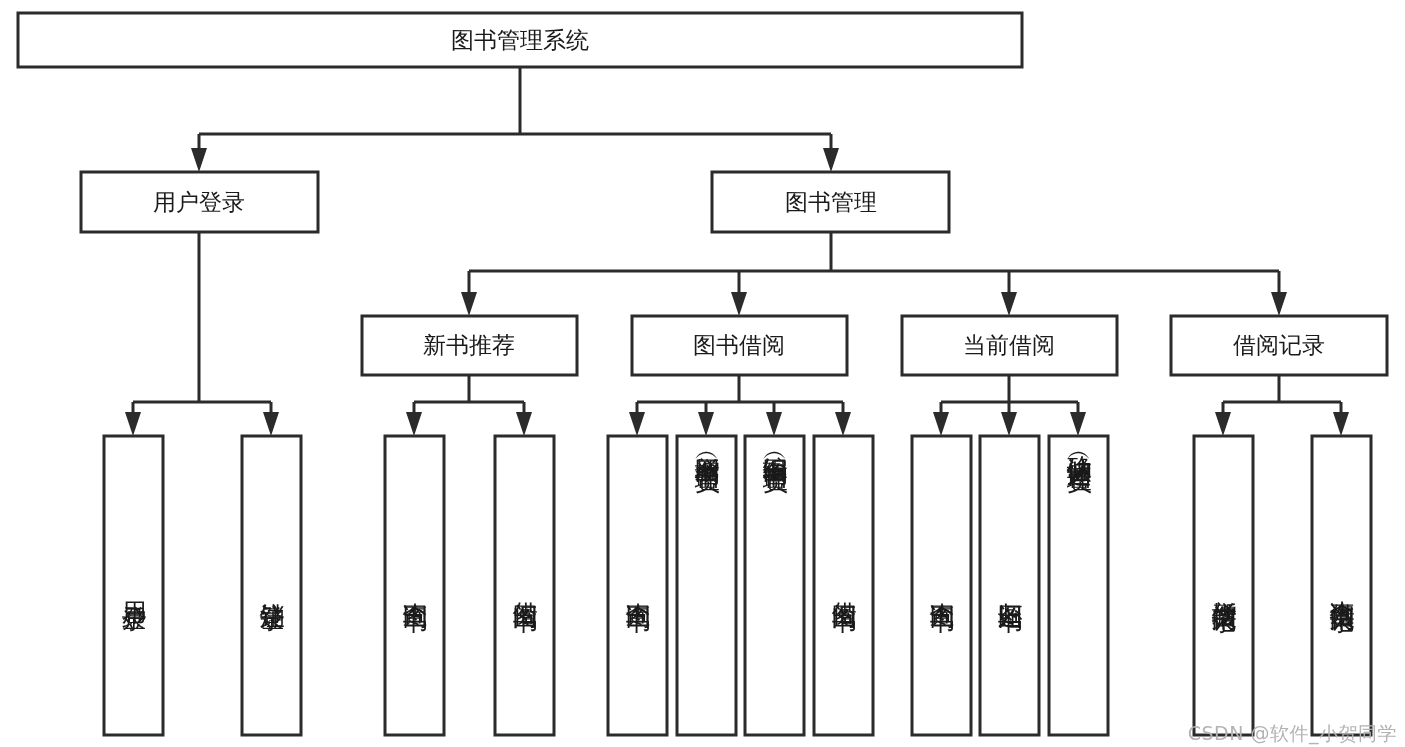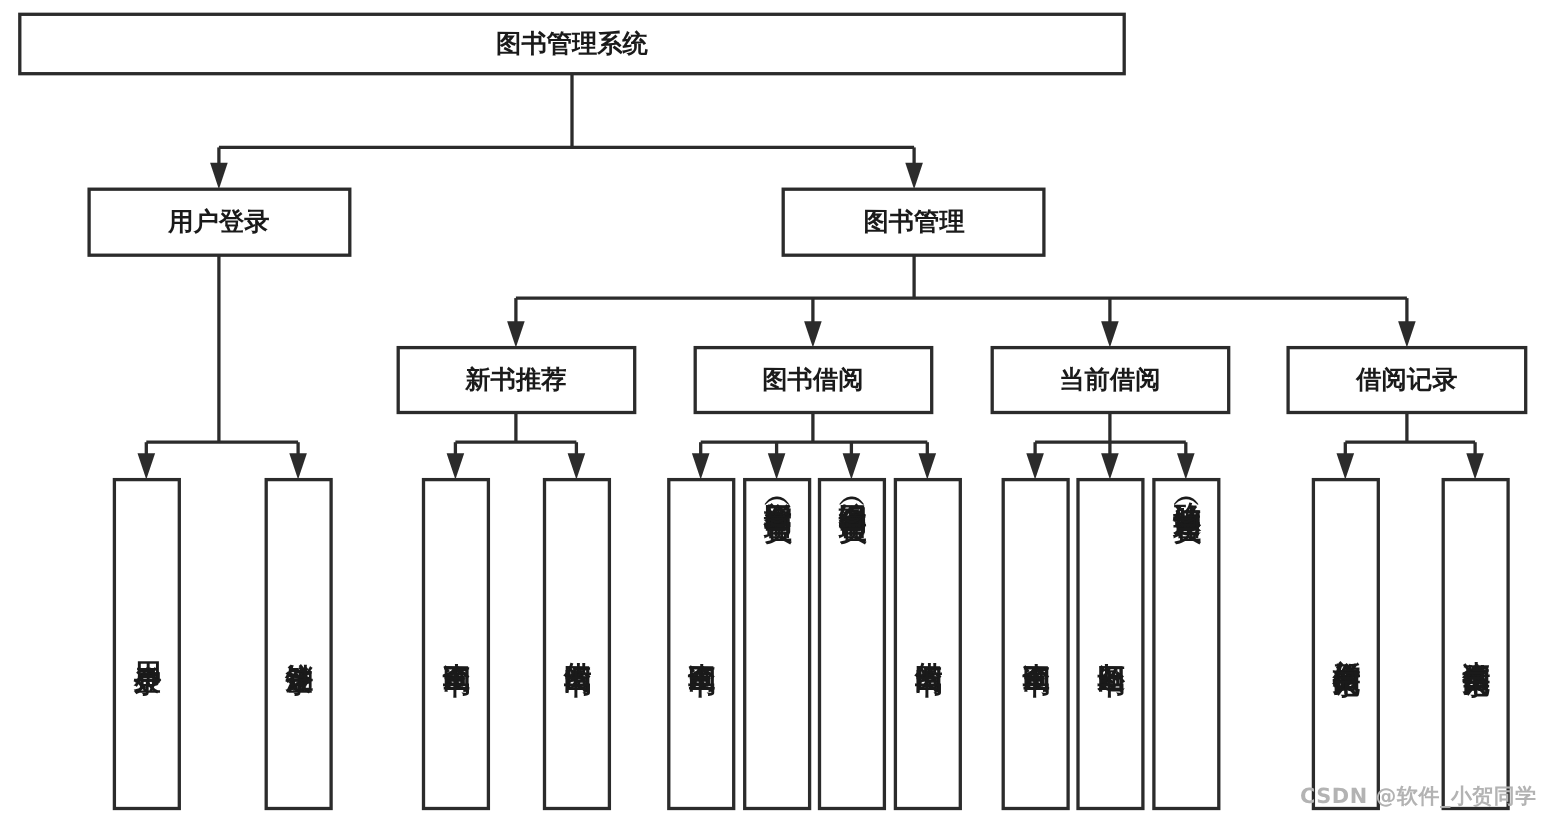--- a/index.html
+++ b/index.html
@@ -11,21 +11,20 @@
     width: 1405px;
     height: 747px;
     font-family: "DejaVu Sans", "Liberation Sans", sans-serif;
     overflow: hidden;
   }
   #diagram-root {
     position: relative;
     width: 1405px;
     height: 747px;
     background: #ffffff;
-    font-weight: bold;
   }
   svg.flow {
     position: absolute;
     left: 0;
     top: 0;
     width: 1405px;
     height: 747px;
   }
   .node-box {
     fill: #ffffff;
@@ -62,21 +61,21 @@
     font-family: "DejaVu Sans", "Liberation Sans", sans-serif;
     font-size: 25px;
     line-height: 1.06;
     letter-spacing: 2px;
     color: #1a1a1a;
     white-space: nowrap;
   }
   .watermark {
     position: absolute;
     right: 8px;
-    bottom: 10px;
+    bottom: 0;
     font-family: "DejaVu Sans", "Liberation Sans", sans-serif;
     font-size: 19px;
     color: #b3b3b3;
     letter-spacing: 0.5px;
     white-space: nowrap;
   }
 </style>
 </head>
 <body>
 

